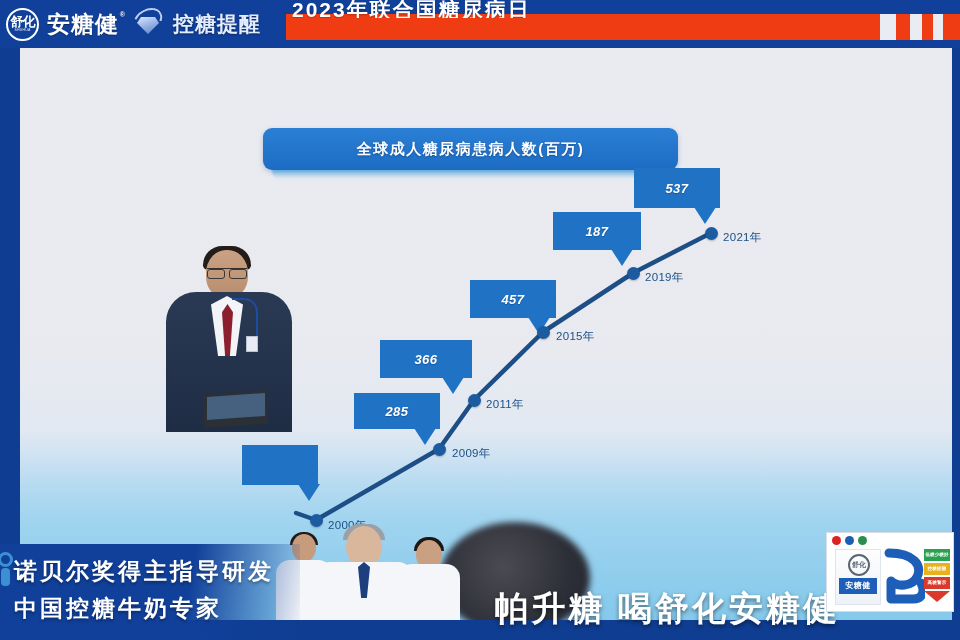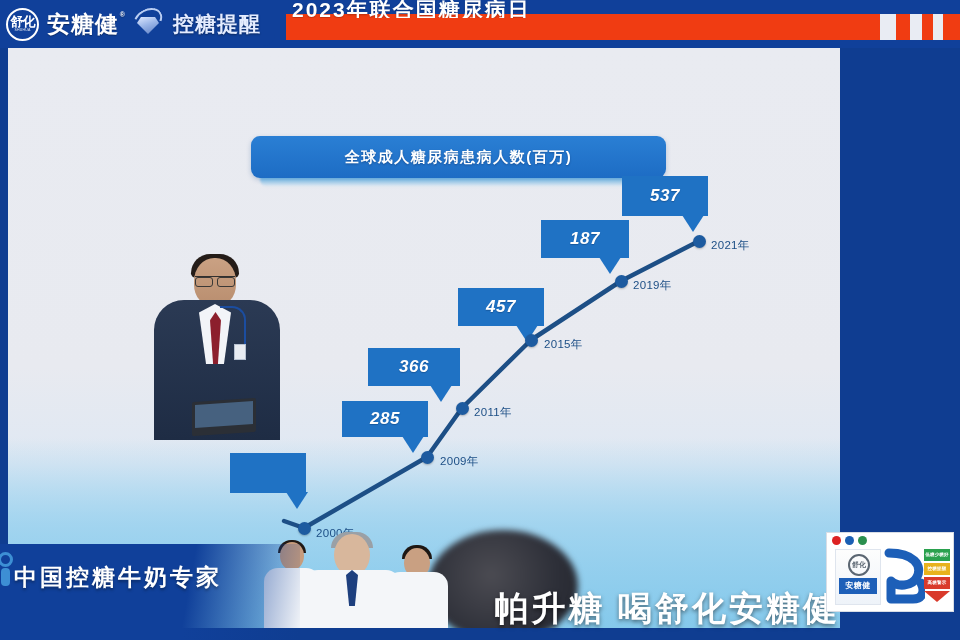--- a/index.html
+++ b/index.html
@@ -76,25 +76,24 @@
     white-space:nowrap; overflow:hidden;
     z-index:2;
     text-shadow:0 1px 2px rgba(0,0,0,.25);
   }
   #red-notch-a { position:absolute; left:880px; top:14px; width:16px; height:26px; background:#e9ecf3; z-index:2;}
   #red-notch-b { position:absolute; left:910px; top:14px; width:12px; height:26px; background:#e9ecf3; z-index:2;}
   #red-notch-c { position:absolute; left:933px; top:14px; width:10px; height:26px; background:#e9ecf3; z-index:2;}
 
   
   #slide {
-    position:absolute; left:8px; top:40px; width:832px; height:580px;
+    position:absolute; left:20px; top:40px; width:932px; height:580px;
     background:linear-gradient(180deg,#e9ebf1 0%, #e8eaf0 55%, #dfe8f3 72%, #bfe0f3 86%, #a8d8ef 100%);
     overflow:hidden;
     z-index:10;
-    margin-top:8px;
   }
   #slide-glow {
     position:absolute; left:0; bottom:0; width:100%; height:190px;
     background:linear-gradient(180deg,rgba(168,216,239,0) 0%, rgba(150,208,238,.75) 45%, rgba(131,200,235,.95) 100%);
   }
 
   
   #chart-title {
     position:absolute; left:243px; top:88px; width:415px; height:42px;
     background:linear-gradient(180deg,#2a7fd4 0%, #1d6cc4 100%);
@@ -110,21 +109,21 @@
     border-bottom-left-radius:8px; border-bottom-right-radius:8px;
     filter:blur(1px);
   }
 
   
   #chart { position:absolute; left:0; top:0; width:932px; height:580px; }
   .callout {
     position:absolute;
     background:#1f72c4;
     color:#ffffff;
-    font-size:17px; font-weight:bold; font-style:italic;
+    font-size:13px; font-weight:bold; font-style:italic;
     display:flex; align-items:center; justify-content:center;
     letter-spacing:.5px;
     text-shadow:0 1px 1px rgba(0,30,70,.3);
   }
   .callout .tail {
     position:absolute; bottom:-16px; width:0; height:0;
     border-left:11px solid transparent;
     border-right:11px solid transparent;
     border-top:17px solid #1f72c4;
   }
@@ -464,20 +463,21 @@
       </div>
       <div class="diamond-logo">
         <div class="arc"></div>
         <div class="gem"></div>
       </div>
       <div class="assoc-word">控糖提醒</div>
     </div>
   </div>
 
   <div id="bl-banner">
+    <div class="l1">诺贝尔奖得主指导研发</div>
     <div class="l2">中国控糖牛奶专家</div>
   </div>
 
   <div id="br-slogan">帕升糖  喝舒化安糖健</div>
 
   <div id="mascot">
     <div class="m-head"></div>
     <div class="m-body"></div>
   </div>
 

